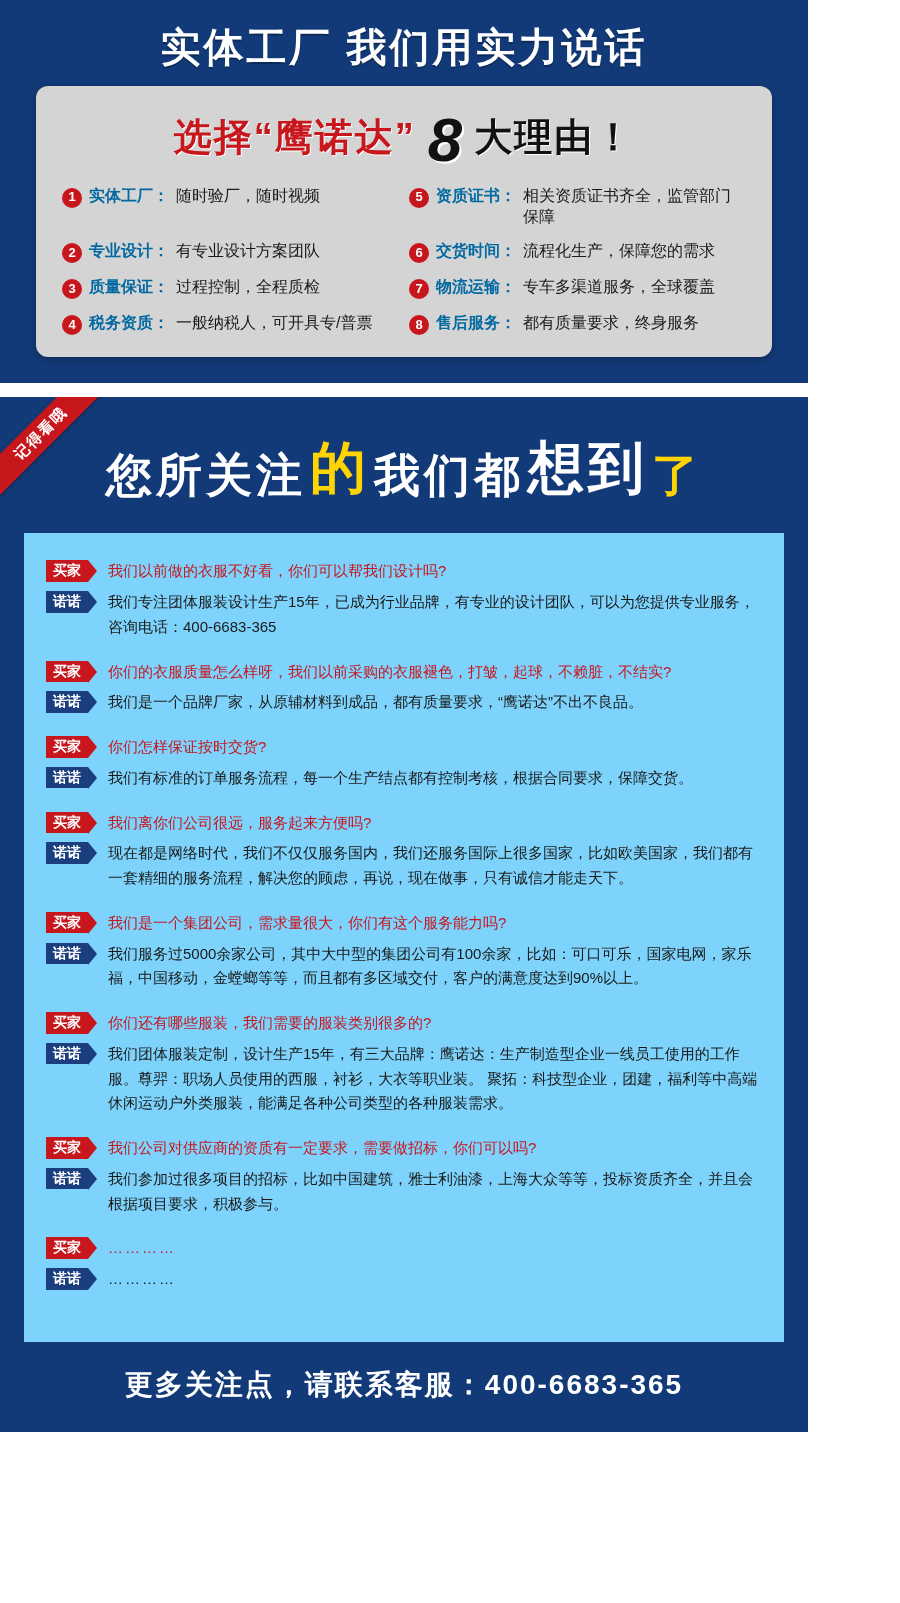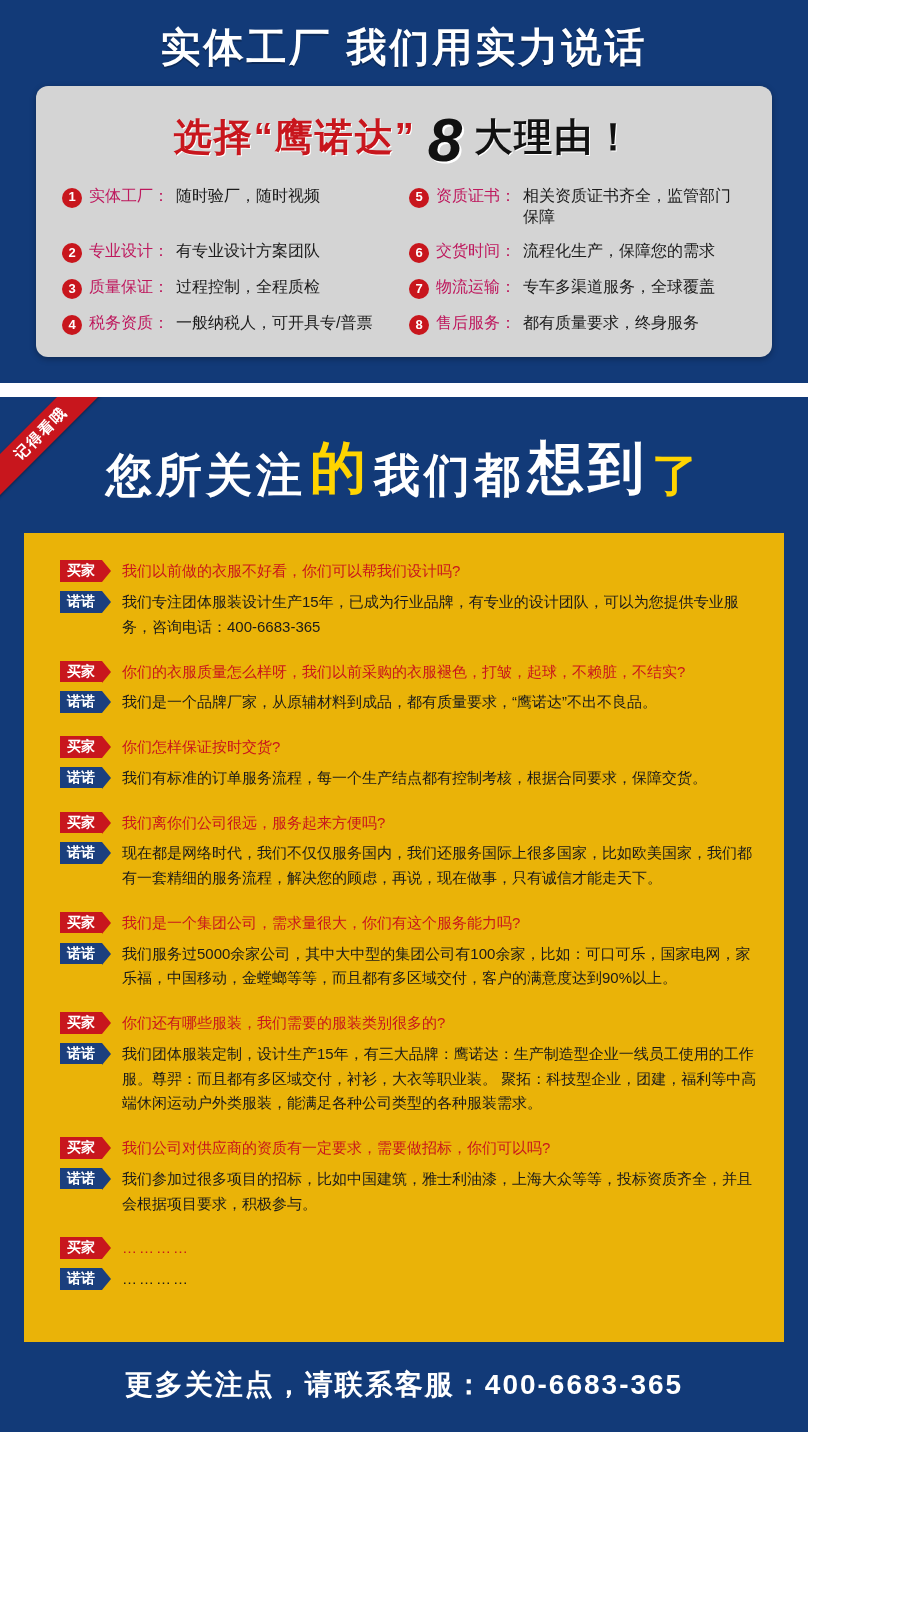--- a/index.html
+++ b/index.html
@@ -94,22 +94,22 @@
     background: #c8161d;
     color: #ffffff;
     font-size: 13px;
     font-weight: bold;
     display: flex;
     align-items: center;
     justify-content: center;
     margin-top: 2px;
   }
   .reason-title {
-    color: #be185d;
-    font-weight: normal;
+    color: #0369a1;
+    font-weight: bold;
     white-space: nowrap;
   }
   .reason-text {
     color: #1a1a1a;
   }
 
   
   .gap-white {
     height: 14px;
     background: #ffffff;
@@ -164,22 +164,22 @@
     letter-spacing: 4px;
   }
   .qa-h-big-yellow {
     color: #ffd400;
     font-size: 56px;
     font-weight: bold;
     letter-spacing: 4px;
   }
   .qa-card {
     margin: 0 24px;
-    background: #eab308;
-    padding: 26px 26px 30px 36px;
+    background: #7dd3fc;
+    padding: 26px 26px 30px 22px;
   }
   .qa-block {
     margin-bottom: 20px;
   }
   .qa-line {
     display: flex;
     align-items: flex-start;
     gap: 0;
     margin-bottom: 6px;
   }
@@ -367,21 +367,21 @@
         </div>
       </div>
 
       <div class="qa-block">
         <div class="qa-line">
           <span class="tag buyer">买家</span>
           <span class="qa-text q">你们还有哪些服装，我们需要的服装类别很多的?</span>
         </div>
         <div class="qa-line">
           <span class="tag seller">诺诺</span>
-          <span class="qa-text a">我们团体服装定制，设计生产15年，有三大品牌：鹰诺达：生产制造型企业一线员工使用的工作服。尊羿：而且都有多区域交付，衬衫，大衣等职业装。 聚拓：科技型企业，团建，福利等中高端休闲运动户外类服装，能满足各种公司类型的各种服装需求。</span>
+          <span class="qa-text a">我们团体服装定制，设计生产15年，有三大品牌：鹰诺达：生产制造型企业一线员工使用的工作服。尊羿：职场人员使用的西服，衬衫，大衣等职业装。 聚拓：科技型企业，团建，福利等中高端休闲运动户外类服装，能满足各种公司类型的各种服装需求。</span>
         </div>
       </div>
 
       <div class="qa-block">
         <div class="qa-line">
           <span class="tag buyer">买家</span>
           <span class="qa-text q">我们公司对供应商的资质有一定要求，需要做招标，你们可以吗?</span>
         </div>
         <div class="qa-line">
           <span class="tag seller">诺诺</span>

